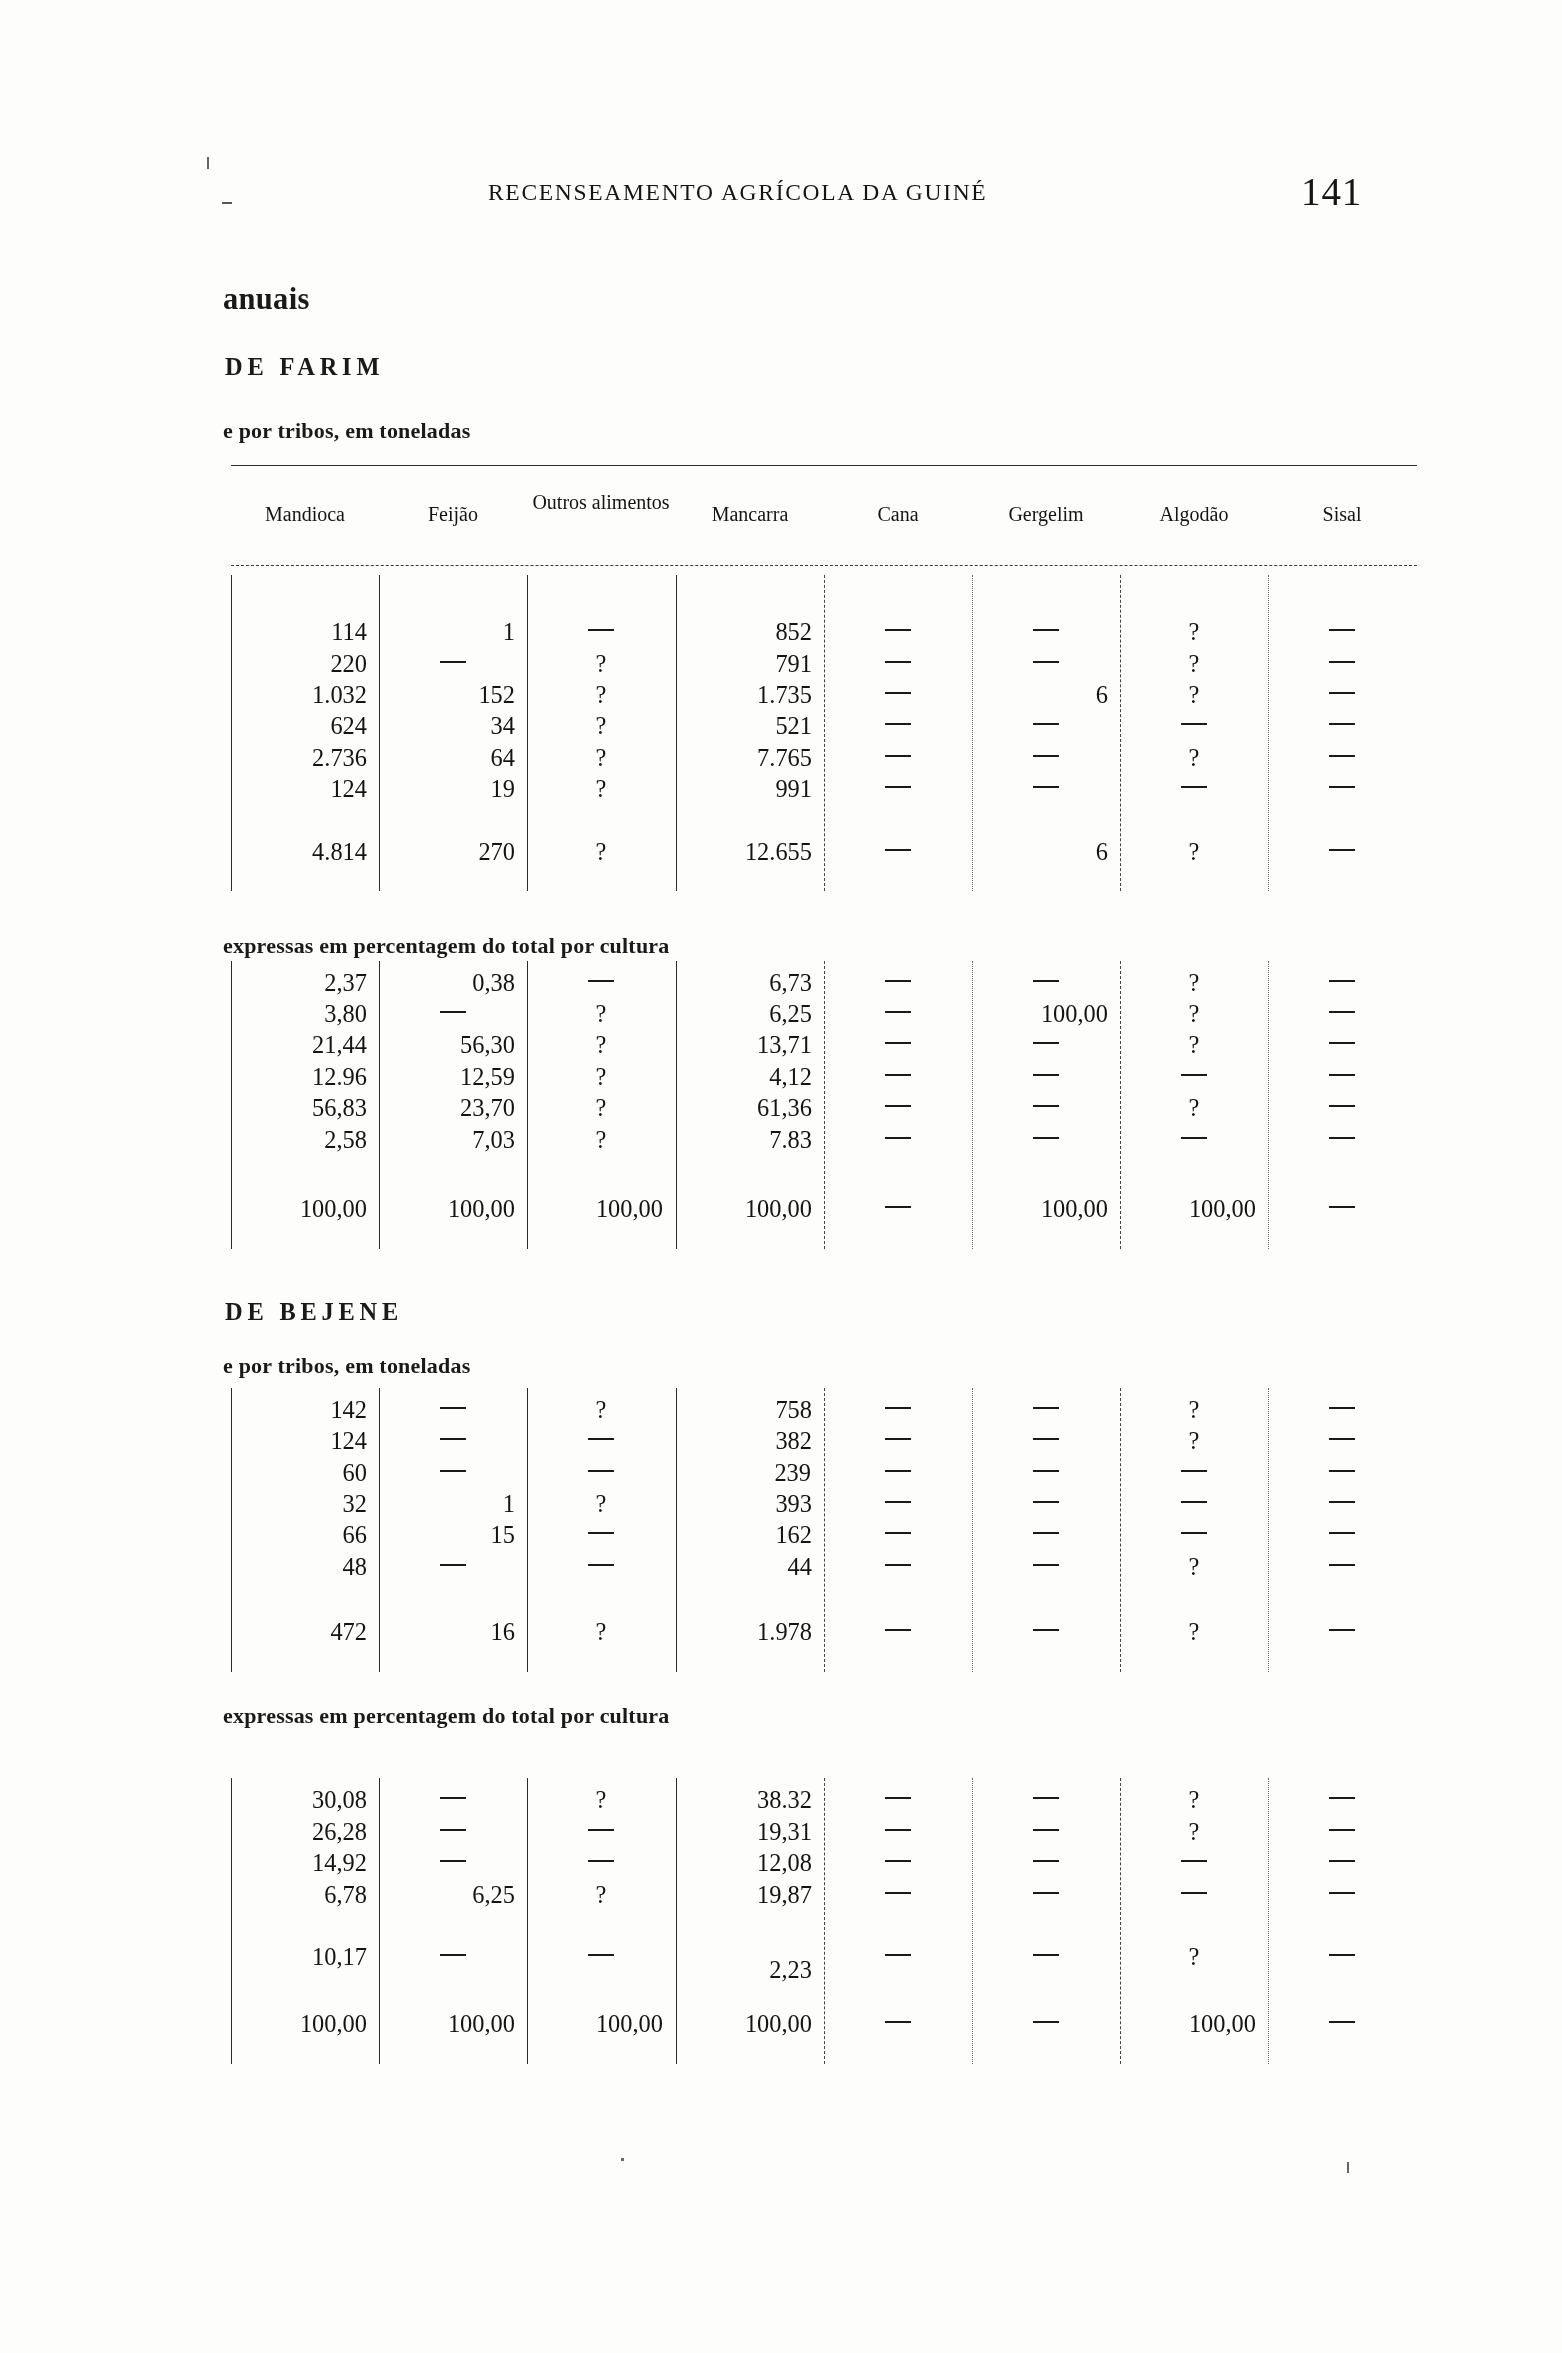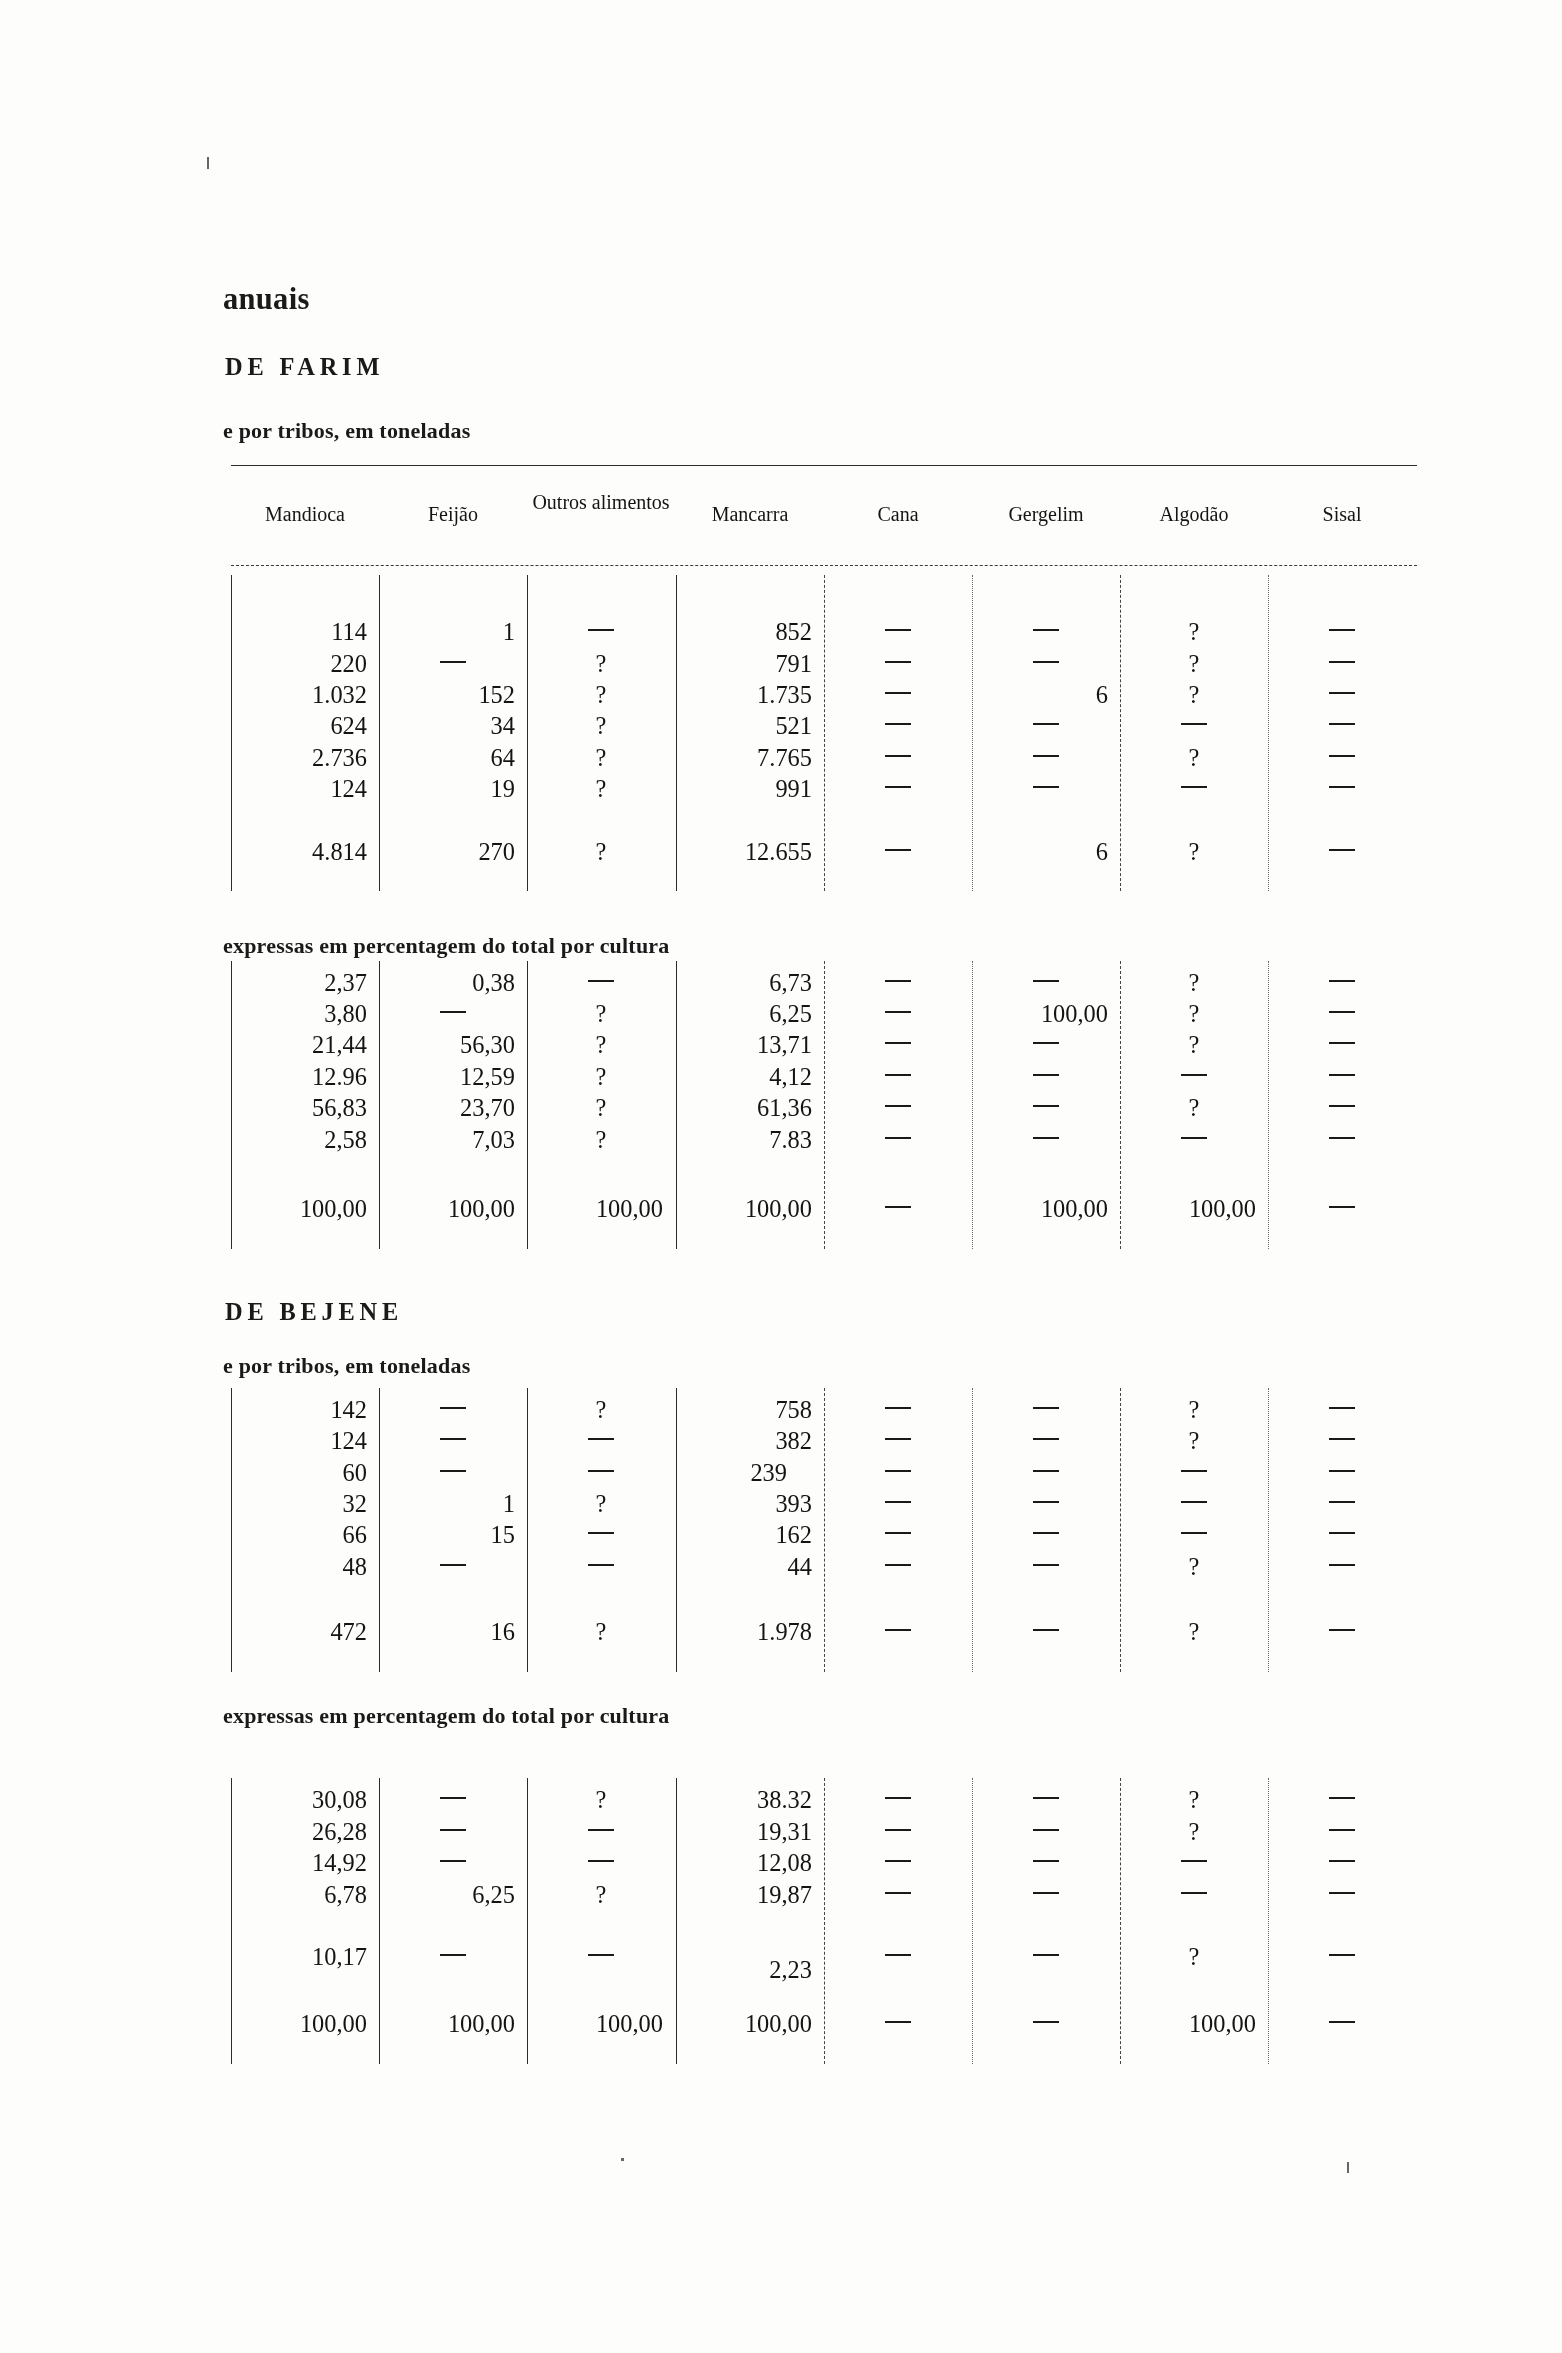--- a/index.html
+++ b/index.html
@@ -157,20 +157,25 @@
   .margin-tick {
     position: absolute;
     background: #666;
   }
 </style>
 </head>
 <body>
 
 <div class="page">
 
+  <div class="runhead">
+    <div class="runhead-tick"></div>
+    <div class="runhead-title">RECENSEAMENTO AGRÍCOLA DA GUINÉ</div>
+    <div class="runhead-page">141</div>
+  </div>
 
   <div class="h-anuais">anuais</div>
   <div class="h-sect farim">DE  FARIM</div>
   <div class="h-sub s1">e por tribos, em toneladas</div>
   <div class="h-sub s2">expressas em percentagem do total por cultura</div>
   <div class="h-sect bejene">DE  BEJENE</div>
   <div class="h-sub s3">e por tribos, em toneladas</div>
   <div class="h-sub s4">expressas em percentagem do total por cultura</div>
 
   <div id="table-root" class="tbl" style="top:0;height:2354px;">
@@ -365,21 +370,21 @@
         <div class="cell" style="left: 445px; width: 136px;">382</div>
         <div class="cell ctr" style="left: 593px; width: 148px;"><span class="dash"></span></div>
         <div class="cell ctr" style="left: 741px; width: 148px;"><span class="dash"></span></div>
         <div class="cell ctr" style="left: 889px; width: 148px;">?</div>
         <div class="cell ctr" style="left: 1037px; width: 148px;"><span class="dash"></span></div>
       </div>
       <div class="numrow" style="left: 0px; top: 1458px; width: 1186px;">
         <div class="cell" style="left: 0px; width: 136px;">60</div>
         <div class="cell ctr" style="left: 148px; width: 148px;"><span class="dash"></span></div>
         <div class="cell ctr" style="left: 296px; width: 148px;"><span class="dash"></span></div>
-        <div class="cell" style="left: 420px; width: 136px;">239</div>
+        <div class="cell" style="left: 444px; width: 136px;">239</div>
         <div class="cell ctr" style="left: 593px; width: 148px;"><span class="dash"></span></div>
         <div class="cell ctr" style="left: 741px; width: 148px;"><span class="dash"></span></div>
         <div class="cell ctr" style="left: 889px; width: 148px;"><span class="dash"></span></div>
         <div class="cell ctr" style="left: 1037px; width: 148px;"><span class="dash"></span></div>
       </div>
       <div class="numrow" style="left: 0px; top: 1489px; width: 1186px;">
         <div class="cell" style="left: 0px; width: 136px;">32</div>
         <div class="cell" style="left: 148px; width: 136px;">1</div>
         <div class="cell ctr" style="left: 296px; width: 148px;">?</div>
         <div class="cell" style="left: 445px; width: 136px;">393</div>

